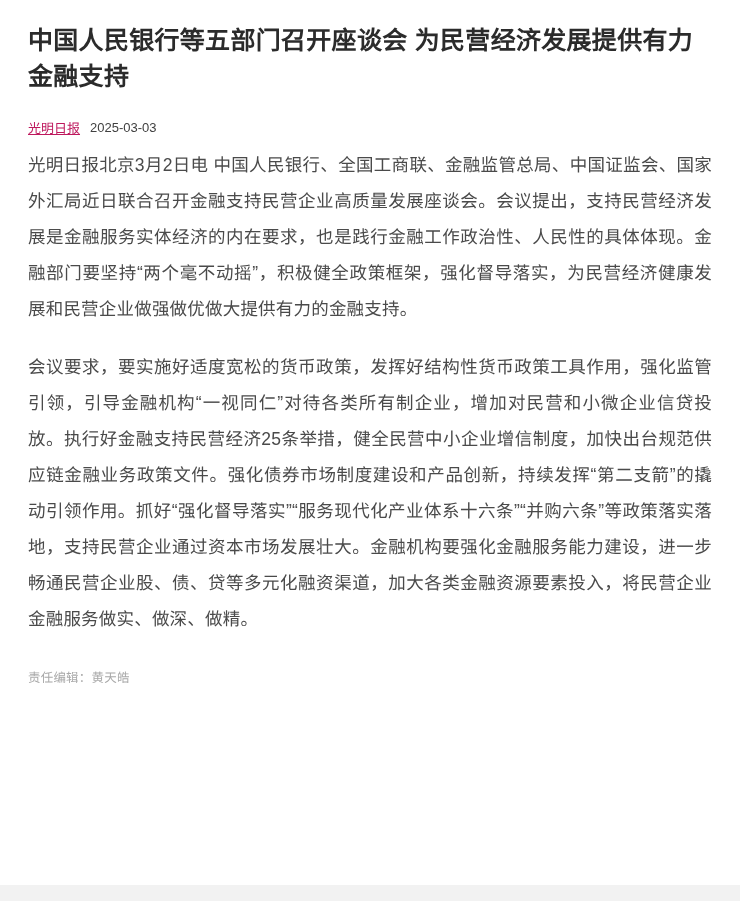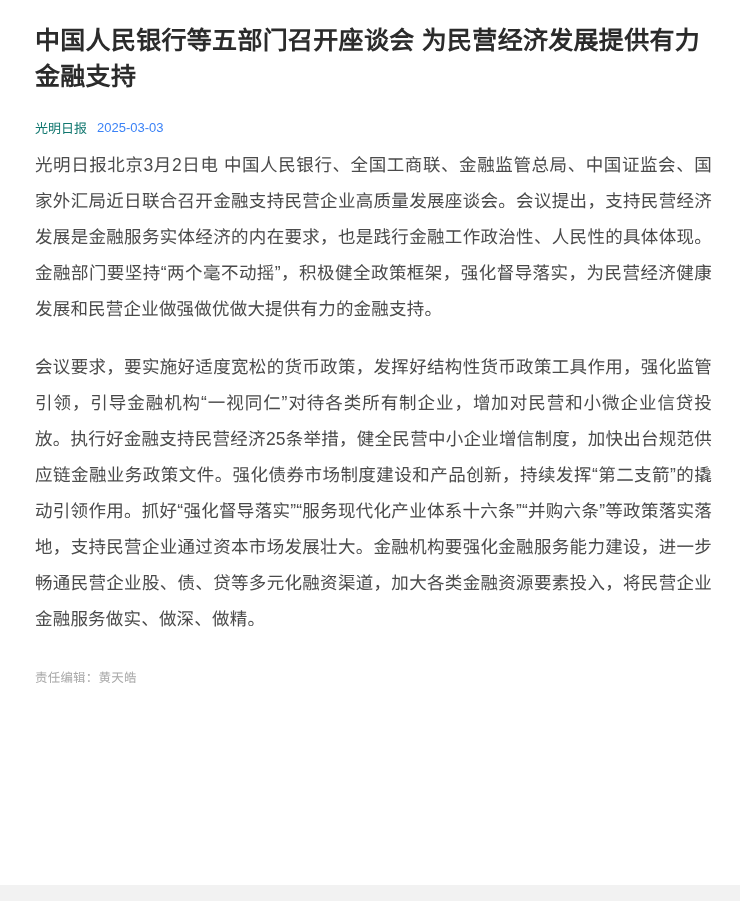--- a/index.html
+++ b/index.html
@@ -12,43 +12,43 @@
   body {
     width: 740px;
     height: 901px;
     font-family: "Liberation Sans", "DejaVu Sans", sans-serif;
     color: #333333;
     overflow: hidden;
   }
   .page {
     width: 740px;
     min-height: 901px;
-    padding: 22px 28px 0 35px;
+    padding: 22px 28px 0 28px;
     background: #ffffff;
     position: relative;
   }
   .article-title {
     font-size: 25px;
     line-height: 36px;
     font-weight: bold;
     color: #2b2b2b;
     margin: 0 0 0 0;
     letter-spacing: 0.3px;
   }
   .meta-row {
     margin-top: 24px;
     margin-bottom: 4px;
     display: flex;
     align-items: center;
     gap: 10px;
     font-size: 13px;
     color: #9a9a9a;
   }
-  .meta-source { color: #0f766e; }
-  .meta-date { color: #3b82f6; }
+  .meta-source { color: #be185d; text-decoration: underline; }
+  .meta-date { color: #404040; }
   .body-copy {
     margin-top: 10px;
   }
   .body-copy p {
     font-size: 17.5px;
     line-height: 36px;
     color: #4a4a4a;
     margin: 0 0 22px 0;
     text-align: justify;
     text-justify: inter-ideograph;

